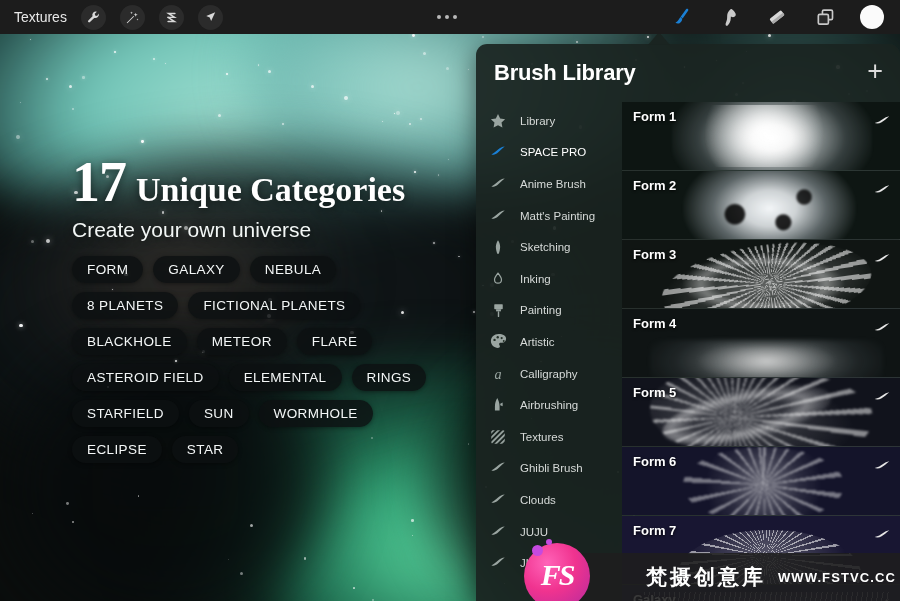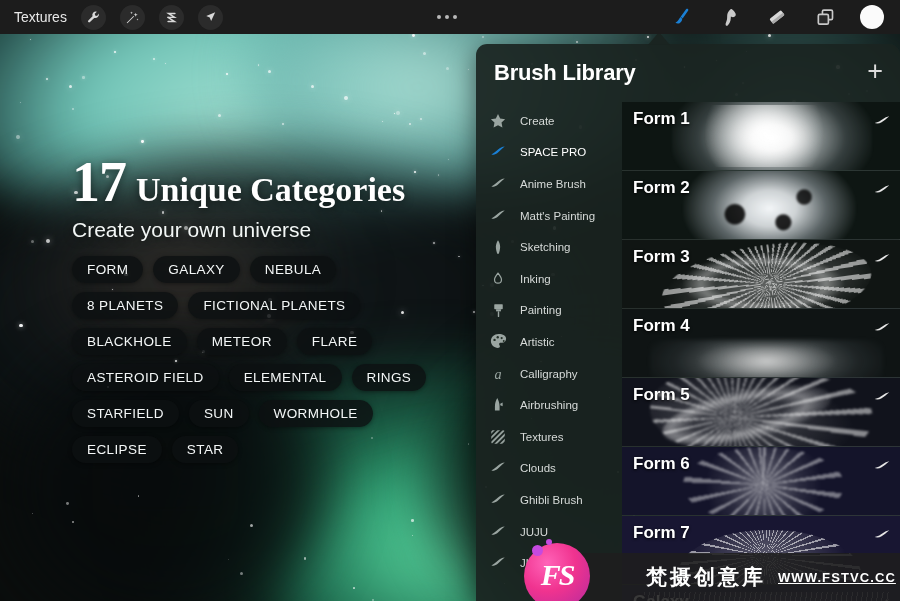--- a/index.html
+++ b/index.html
@@ -213,21 +213,21 @@
   }
   .brush {
     position: relative; height: 69px;
     border-bottom: 1px solid rgba(255,255,255,0.07);
     overflow: hidden;
     cursor: pointer;
   }
   .brush-bg { position: absolute; inset: 0; }
   .brush-name {
     position: absolute; left: 11px; top: 7px;
-    color: #fff; font-size: 17px; font-weight: 700;
+    color: #fff; font-size: 13px; font-weight: 700;
     text-shadow: 0 1px 3px rgba(0,0,0,0.9);
     z-index: 3;
   }
   .brush-mark {
     position: absolute; right: 10px; top: 9px;
     width: 16px; height: 10px; z-index: 3;
   }
   
   .bp { position: absolute; inset: 0; }
   .bp::before, .bp::after { content: ""; position: absolute; }
@@ -338,21 +338,21 @@
     transform: translateY(-1px);
   }
   .wm-dot { position: absolute; border-radius: 50%; background: #c54ae0; }
   #wm-cn {
     margin-left: 100px; color: #fff;
     font-family: "DejaVu Sans", sans-serif;
     font-size: 21px; font-weight: 700; letter-spacing: 3px;
   }
   #wm-url {
     margin-left: 12px; color: #fff;
-    font-size: 13px; font-weight: 700; letter-spacing: 1.1px; text-decoration: underline;
+    font-size: 13px; font-weight: 700; letter-spacing: 1.1px;
   }
 </style>
 </head>
 <body>
 
 <div id="app">
 
   <div id="canvas">
     <div class="neb neb-teal-top"></div>
     <div class="neb neb-teal-top2"></div>
@@ -603,21 +603,21 @@
     </div>
 
     <div id="panel-body">
       <div id="cat-list">
           <div class="cat">
             <span class="cat-ico">
               <svg width="18" height="18" viewBox="0 0 24 24" fill="#9aa5a1">
                 <path d="M12 2.6l2.9 6 6.6.9-4.8 4.6 1.2 6.5L12 17.5l-5.9 3.1 1.2-6.5L2.5 9.5l6.6-.9z"></path>
               </svg>
             </span>
-            <span class="cat-label">Create</span>
+            <span class="cat-label">Library</span>
           </div>
           <div class="cat sel">
             <span class="cat-ico">
               <svg width="20" height="18" viewBox="0 0 24 24" fill="#1a7fd4">
                 <path d="M21 4.8c-3.4.3-6.6 1.9-9.3 4.3C9.2 11.3 6.2 13.9 3 15.4c2.9.5 5.8-.4 8.3-2.2 2.9-2.1 5.4-5 9.7-8.4z"></path>
               </svg>
             </span>
             <span class="cat-label">SPACE PRO</span>
           </div>
           <div class="cat">
@@ -703,29 +703,29 @@
               </svg>
             </span>
             <span class="cat-label">Textures</span>
           </div>
           <div class="cat">
             <span class="cat-ico">
               <svg width="20" height="18" viewBox="0 0 24 24" fill="#9aa5a1">
                 <path d="M21 4.8c-3.4.3-6.6 1.9-9.3 4.3C9.2 11.3 6.2 13.9 3 15.4c2.9.5 5.8-.4 8.3-2.2 2.9-2.1 5.4-5 9.7-8.4z"></path>
               </svg>
             </span>
-            <span class="cat-label">Clouds</span>
+            <span class="cat-label">Ghibli Brush</span>
           </div>
           <div class="cat">
             <span class="cat-ico">
               <svg width="20" height="18" viewBox="0 0 24 24" fill="#9aa5a1">
                 <path d="M21 4.8c-3.4.3-6.6 1.9-9.3 4.3C9.2 11.3 6.2 13.9 3 15.4c2.9.5 5.8-.4 8.3-2.2 2.9-2.1 5.4-5 9.7-8.4z"></path>
               </svg>
             </span>
-            <span class="cat-label">Ghibli Brush</span>
+            <span class="cat-label">Clouds</span>
           </div>
           <div class="cat">
             <span class="cat-ico">
               <svg width="20" height="18" viewBox="0 0 24 24" fill="#9aa5a1">
                 <path d="M21 4.8c-3.4.3-6.6 1.9-9.3 4.3C9.2 11.3 6.2 13.9 3 15.4c2.9.5 5.8-.4 8.3-2.2 2.9-2.1 5.4-5 9.7-8.4z"></path>
               </svg>
             </span>
             <span class="cat-label">JUJU</span>
           </div>
           <div class="cat">

